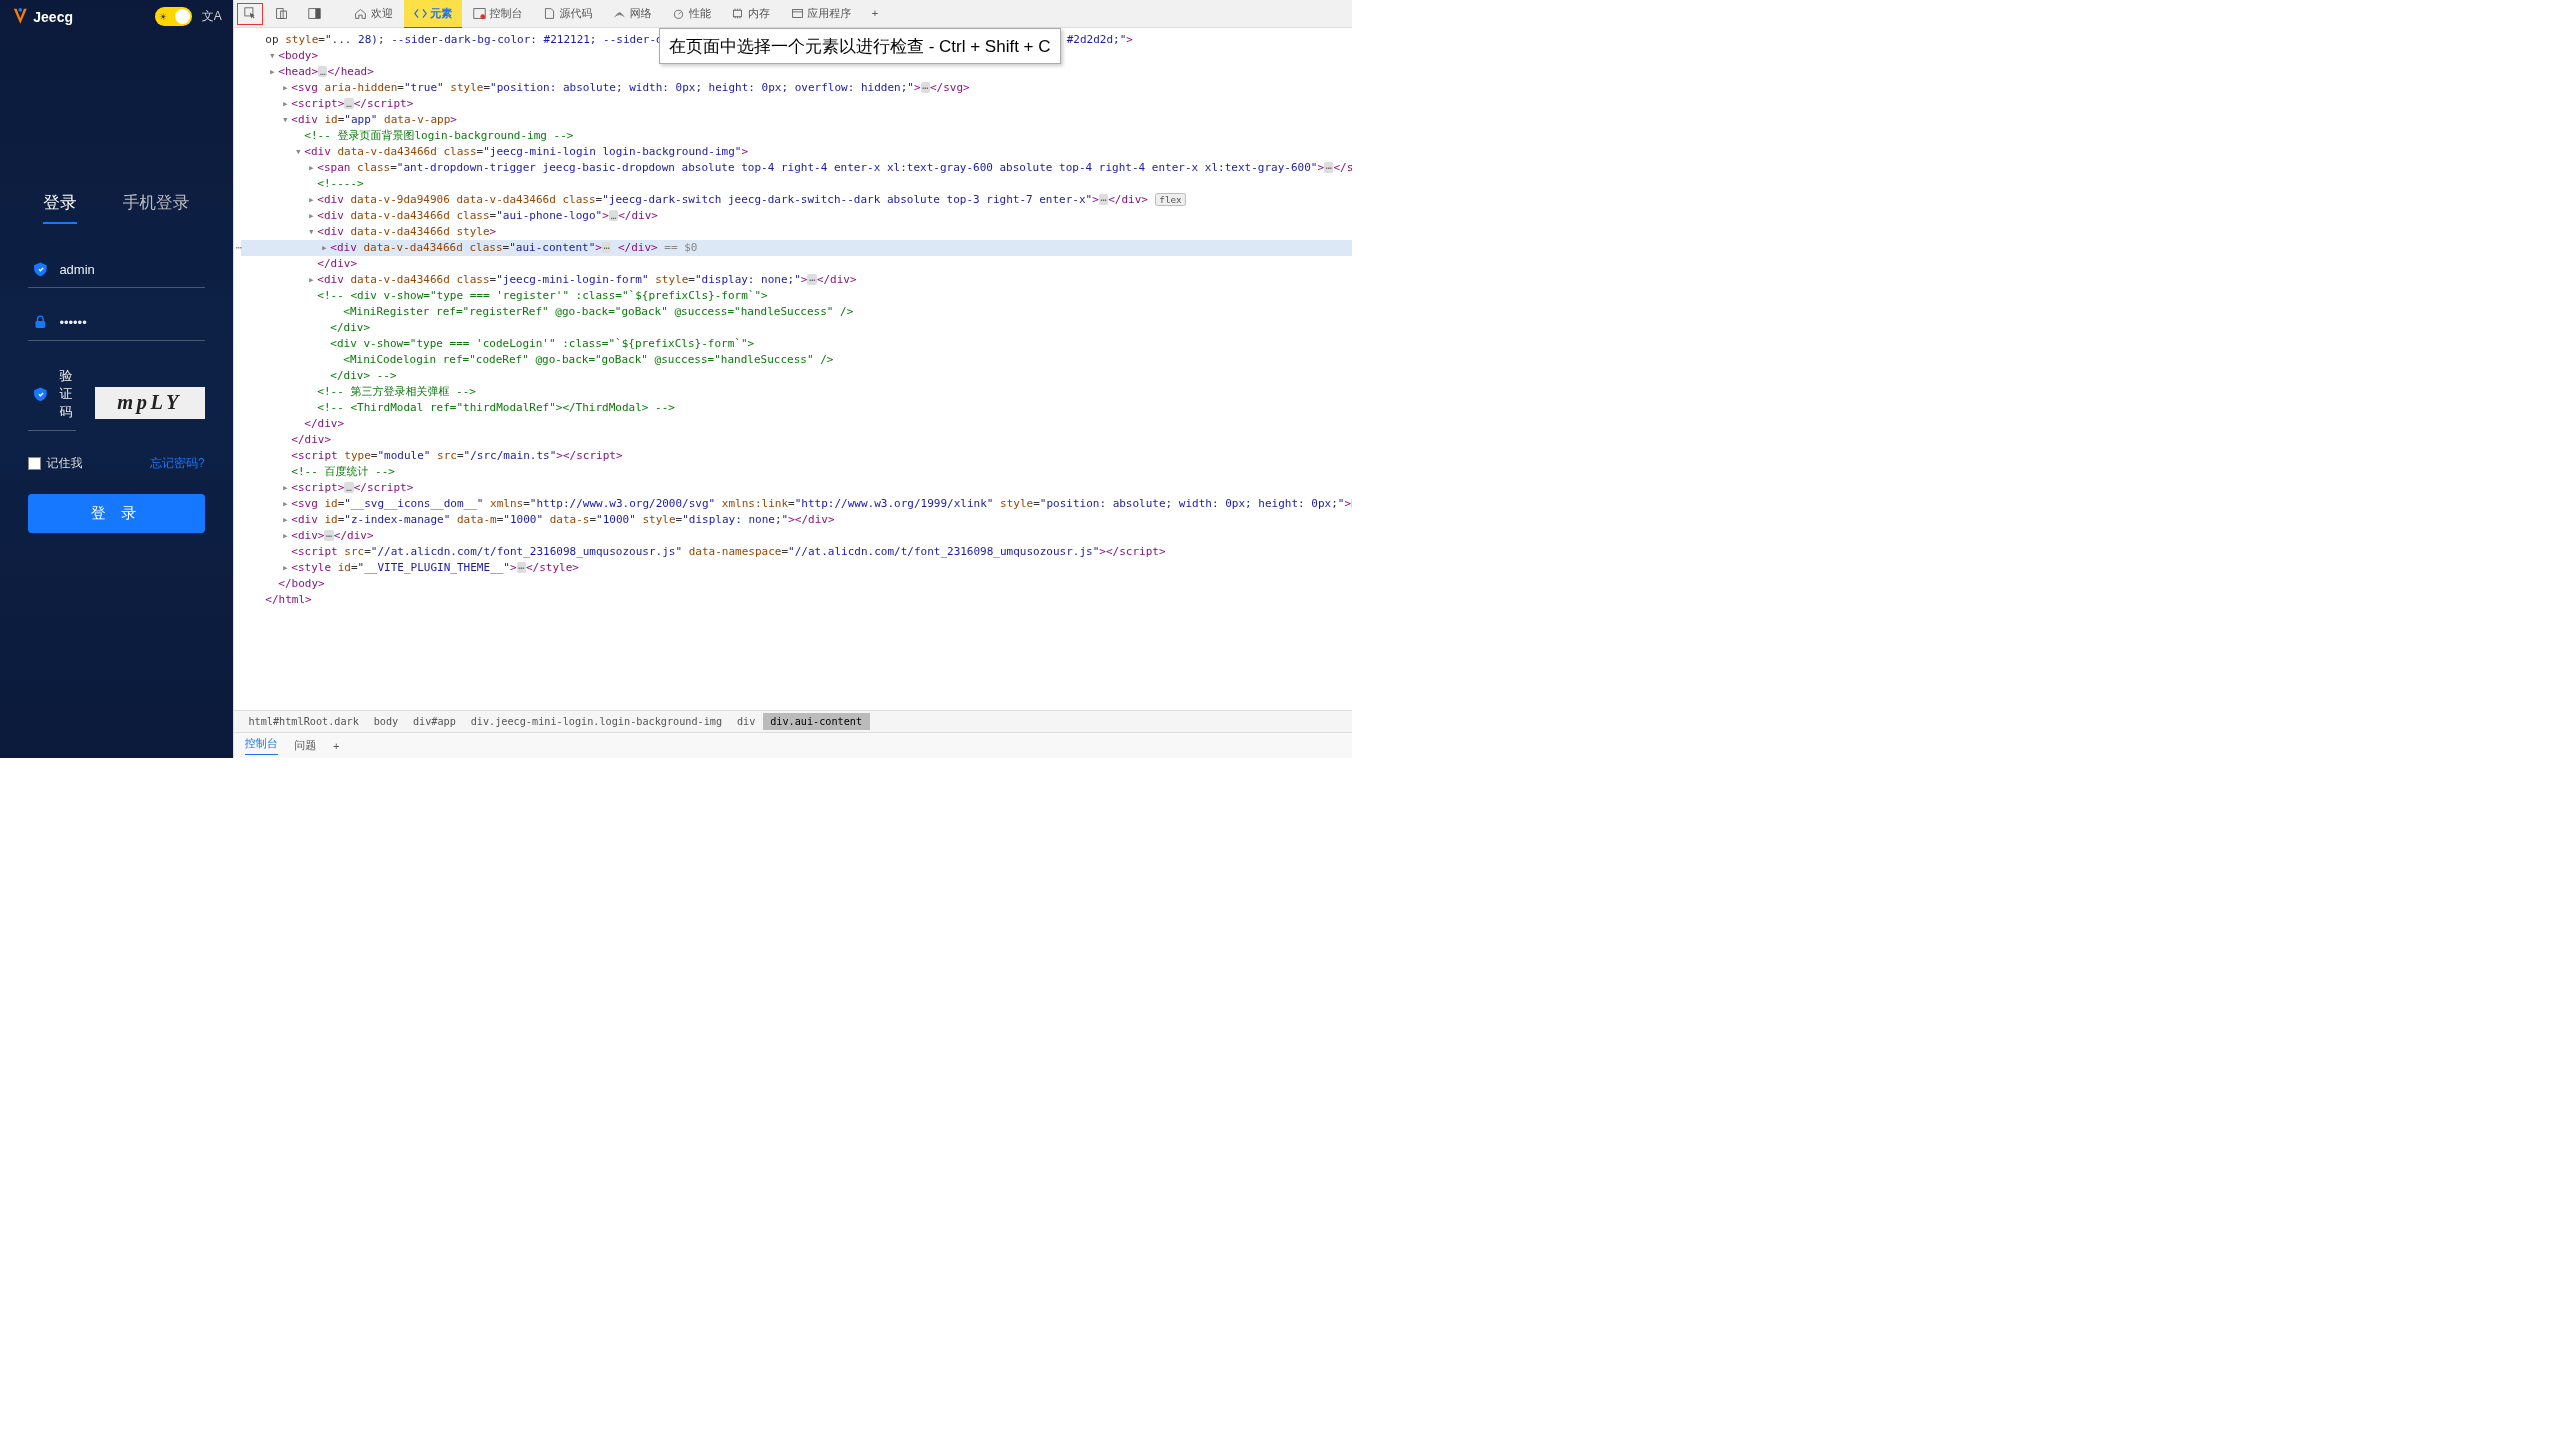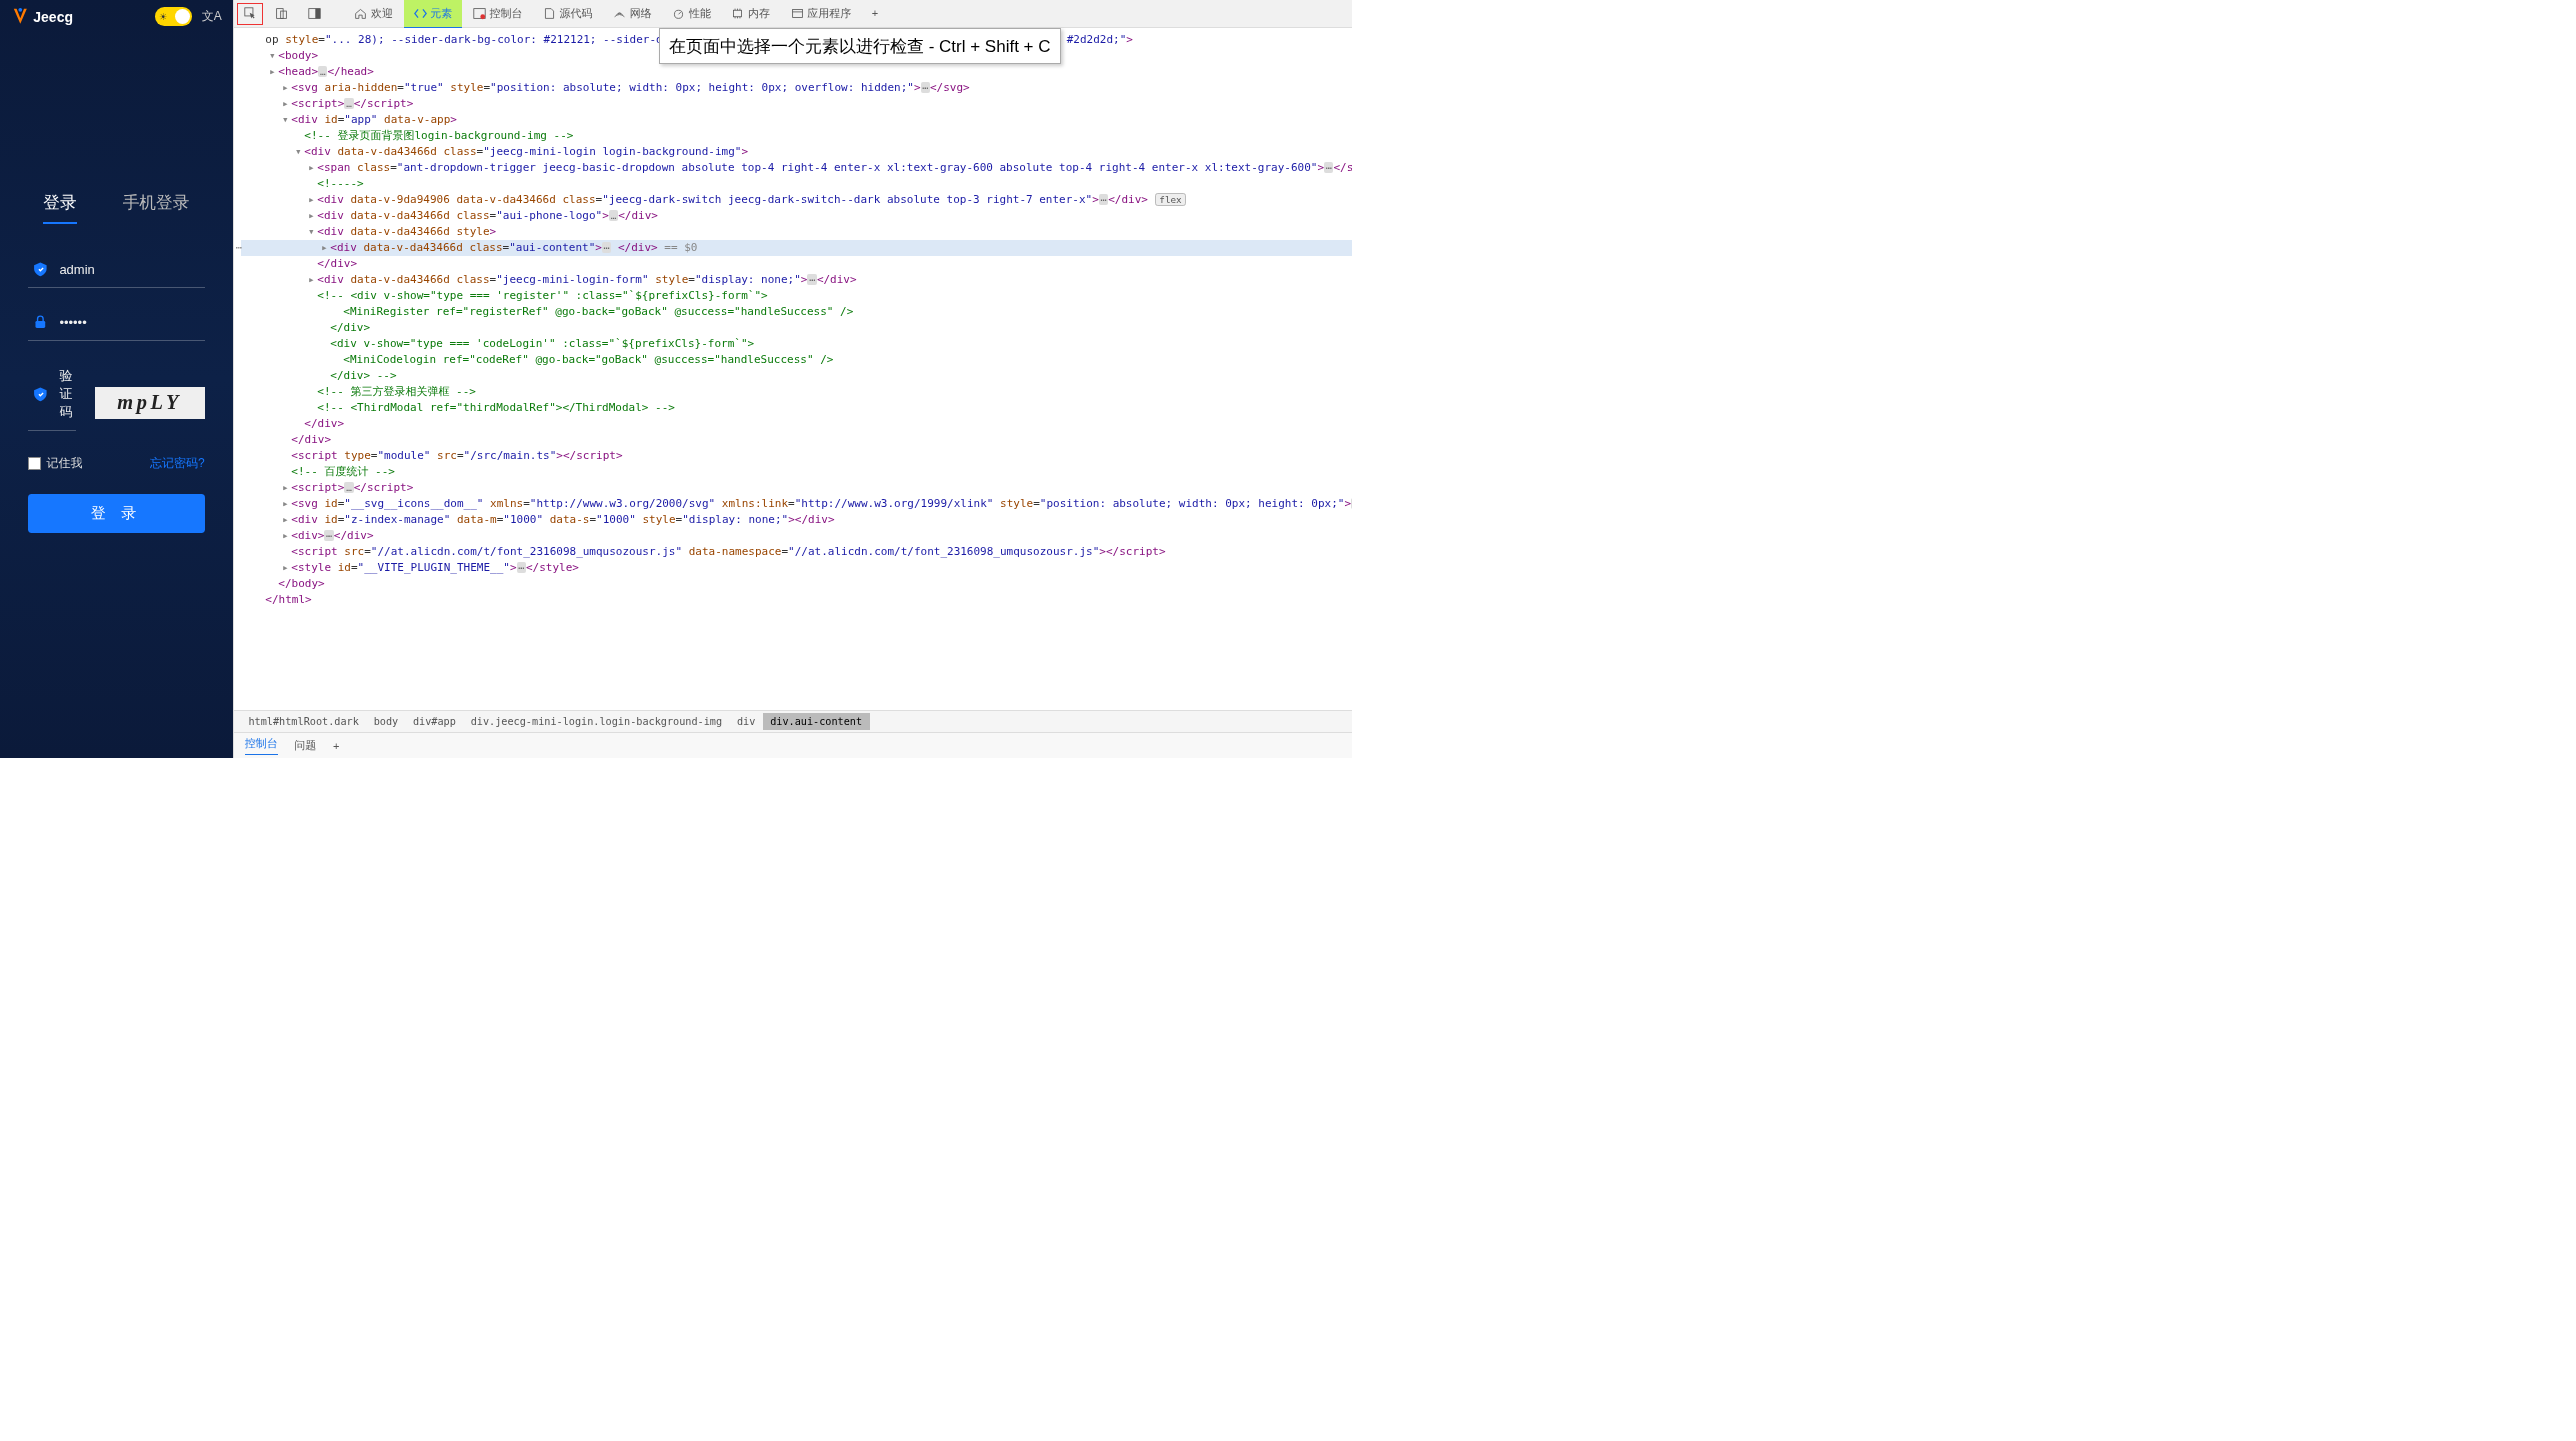--- a/index.html
+++ b/index.html
@@ -28,21 +28,21 @@
 .row-rem { display:flex; justify-content:space-between; align-items:center; font-size:12px; margin:7.4px 0 22px; }
 .chk { display:flex; align-items:center; gap:5.6px; color:#ddd; }
 .chk .box { width:13px; height:13px; border:0.9px solid #888; background:#fff; }
 .forgot { color:#1677ff; }
 .login-btn { width:100%; height:39px; background:#1677ff; border:none; border-radius:3.7px; color:#fff; font-size:15px; letter-spacing:5.6px; cursor:pointer; }
 
 
 .dt { flex:1; display:flex; flex-direction:column; border-left:0.9px solid #ddd; position:relative; }
 .dt-tabs { height:28px; display:flex; align-items:center; border-bottom:0.9px solid #ddd; padding:0 3.7px; gap:1.9px; background:#f1f1f1; }
 .dt-tab { display:flex; align-items:center; gap:3.7px; padding:0 9.3px; height:28px; font-size:11px; color:#555; cursor:pointer; border-bottom:1.9px solid transparent; }
-.dt-tab.active { color:#1a73e8; border-bottom-color:#1a73e8; background:#bef264; }
+.dt-tab.active { color:#1a73e8; border-bottom-color:#1a73e8; background:#fde047;font-weight:bold; }
 .dt-tab svg { width:13px; height:13px; fill:currentColor; }
 .inspect-btn { border:1.9px solid #e33; height:22px; width:26px; display:flex; align-items:center; justify-content:center; color:#666; }
 .dt-right-icons { margin-left:auto; display:flex; gap:11px; padding-right:7.4px; color:#555; }
 .tooltip { position:absolute; left:425px; top:28px; background:#fff; border:0.9px solid #aaa; padding:5.6px 9.3px; font-size:17px; box-shadow:1.9px 1.9px 3.7px rgba(0,0,0,.2); z-index:10; }
 
 .dt-body { flex:1; display:flex; overflow:hidden; }
 
 
 .dom { flex:1; display:flex; flex-direction:column; font-family:Menlo,Consolas,monospace; font-size:11px; overflow:hidden; }
 .dom-tree { flex:1; overflow:auto; padding:3.7px 0 3.7px 7.4px; position:relative; }

